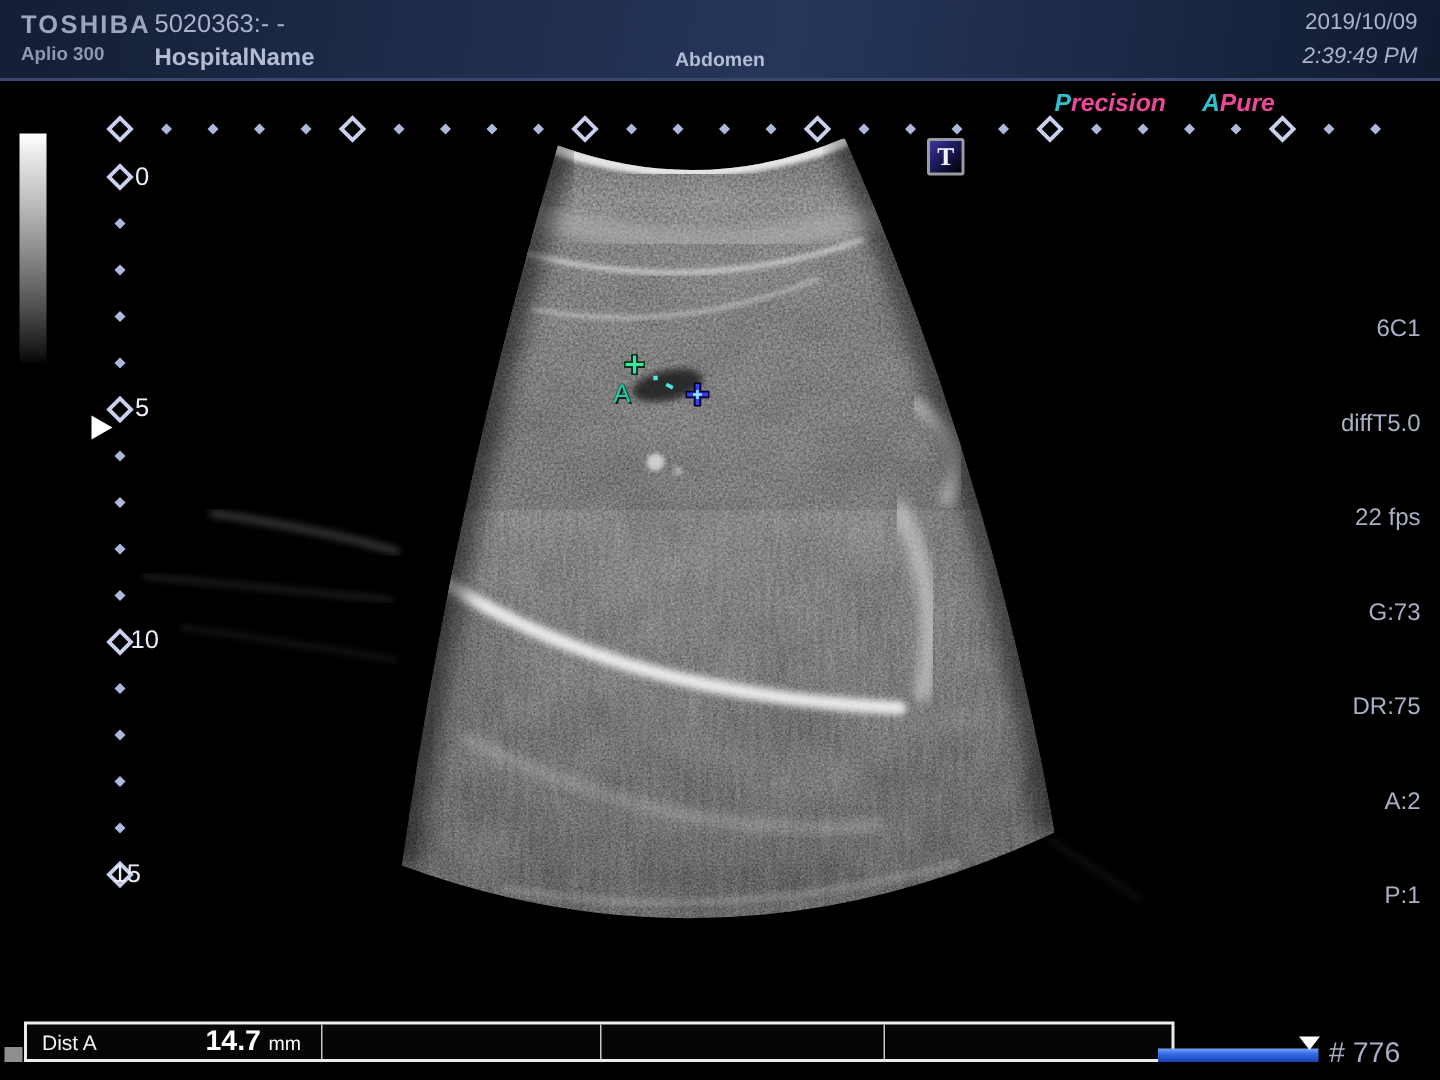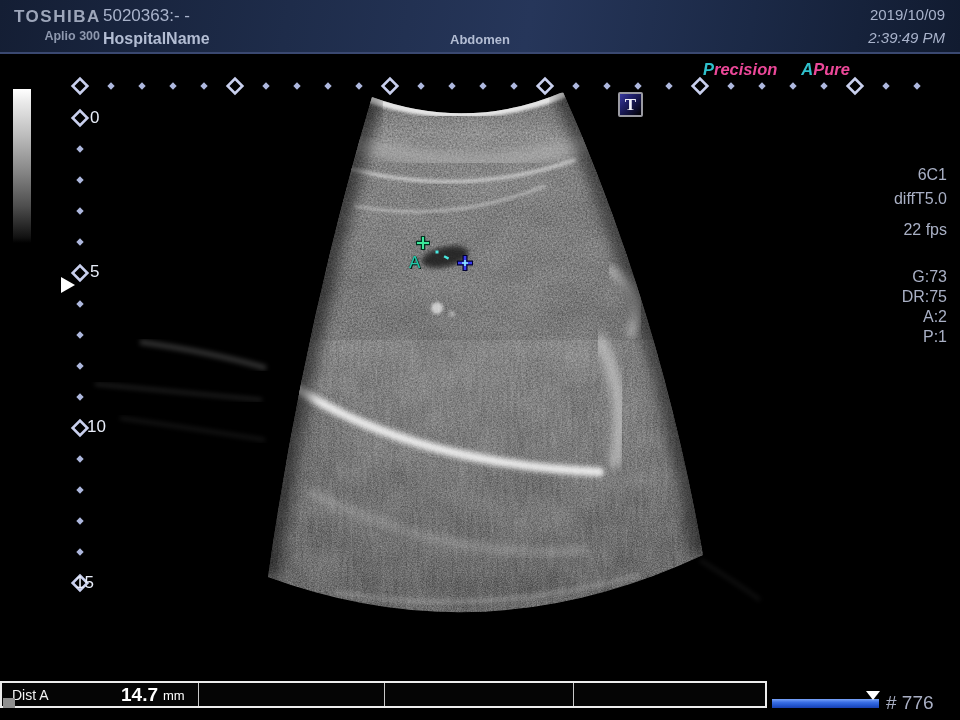--- a/index.html
+++ b/index.html
@@ -5,21 +5,21 @@
   html,body{margin:0;padding:0;background:#000;}
   .screen{position:relative;width:960px;height:716px;background:#000;overflow:hidden;
           font-family:"Liberation Sans",sans-serif;}
   .abs{position:absolute;}
 
   
   .header{position:absolute;left:0;top:0;width:960px;height:52px;
           background:linear-gradient(100deg,#141e34 0%,#1e2c4a 30%,#26365a 55%,#1b2946 78%,#111b30 100%);
           border-bottom:2px solid #3a4870;}
   .brand{left:14px;top:7px;font-size:17px;font-weight:bold;letter-spacing:1.5px;color:#9da6ba;}
-  .model{left:14px;top:29px;width:86px;text-align:right;font-size:12.5px;font-weight:bold;color:#8e98ae;}
+  .model{left:14px;top:29px;width:86px;text-align:left;font-size:12.5px;font-weight:bold;color:#8e98ae;}
   .patient-id{left:103px;top:6px;font-size:17px;color:#a9b3cb;}
   .hospital{left:103px;top:30px;font-size:16px;font-weight:bold;color:#b3bdd3;}
   .exam-type{left:0;top:32px;width:960px;text-align:center;font-size:13px;font-weight:bold;color:#b3bdd3;}
   .hdate{right:15px;top:6px;font-size:15px;color:#a9b3cb;}
   .htime{right:15px;top:29px;font-size:15px;color:#a9b3cb;font-style:italic;}
 
   
   .badges{left:703px;top:60px;display:flex;gap:24px;font-style:italic;font-weight:bold;font-size:16.5px;}
   .badges .init{color:#2fc0cc;}
   .badges .rest{color:#ec4899;}
@@ -36,32 +36,32 @@
 
   
   .tmark{left:618px;top:92px;width:25px;height:25px;box-sizing:border-box;
          border:2px solid #9a9aa2;border-radius:2px;
          background:linear-gradient(135deg,#3a3aa0 0%,#20206a 35%,#0a0a24 80%,#000 100%);
          color:#f2f2fa;font-family:"Liberation Serif",serif;font-weight:bold;font-size:17px;
          display:flex;align-items:center;justify-content:center;}
 
   
   .params{right:13px;top:166px;text-align:right;color:#a9b0c5;font-size:16px;line-height:18px;}
-  .params div{white-space:nowrap;}
+  .params div{white-space:nowrap;margin-top:45px;}
   .p-preset{margin-top:6px;}
   .p-fps{margin-top:13px;}
   .p-gain{margin-top:29px;}
   .p-dr,.p-a,.p-p{margin-top:2px;}
 
   
   .cal-label{left:409px;top:253px;font-size:17px;color:#1fc9a9;
              text-shadow:0 0 2px #00281e,1px 1px 0 #001a12;}
 
   
-  .resbox{left:0;top:681px;width:767px;height:27px;box-sizing:border-box;
+  .resbox{left:16px;top:681px;width:767px;height:27px;box-sizing:border-box;
           border:2px solid #ececec;background:#050505;}
   .resbox .div{position:absolute;top:0;bottom:0;width:1px;background:#c8c8c8;}
   .m-label{left:10px;top:4px;font-size:14px;color:#f2f2f2;}
   .m-value{left:119px;top:1px;font-size:19px;font-weight:bold;color:#ffffff;}
   .m-unit{left:161px;top:5px;font-size:13px;color:#ffffff;}
   .pagesq{left:3px;top:698px;width:12px;height:10px;background:#8f8f8f;z-index:5;}
 
   
   .cinebar{left:772px;top:699px;width:107px;height:9px;
            background:linear-gradient(#7aa4f8 0%,#3c70e6 35%,#2356cf 70%,#183fae 100%);}

